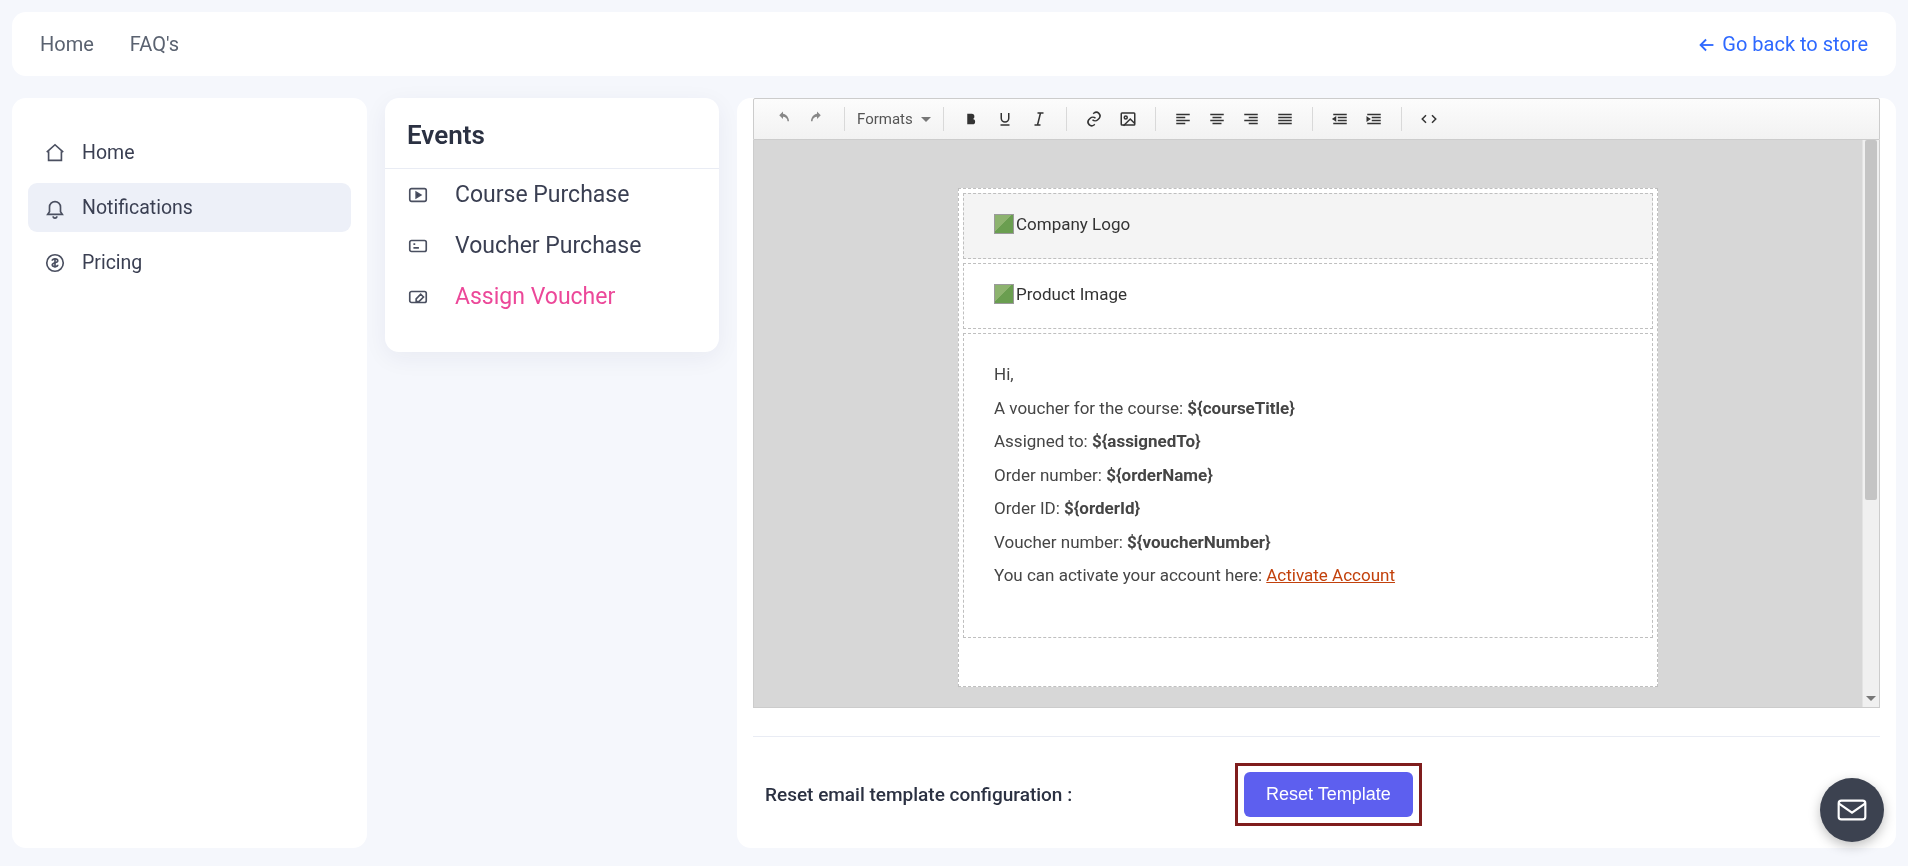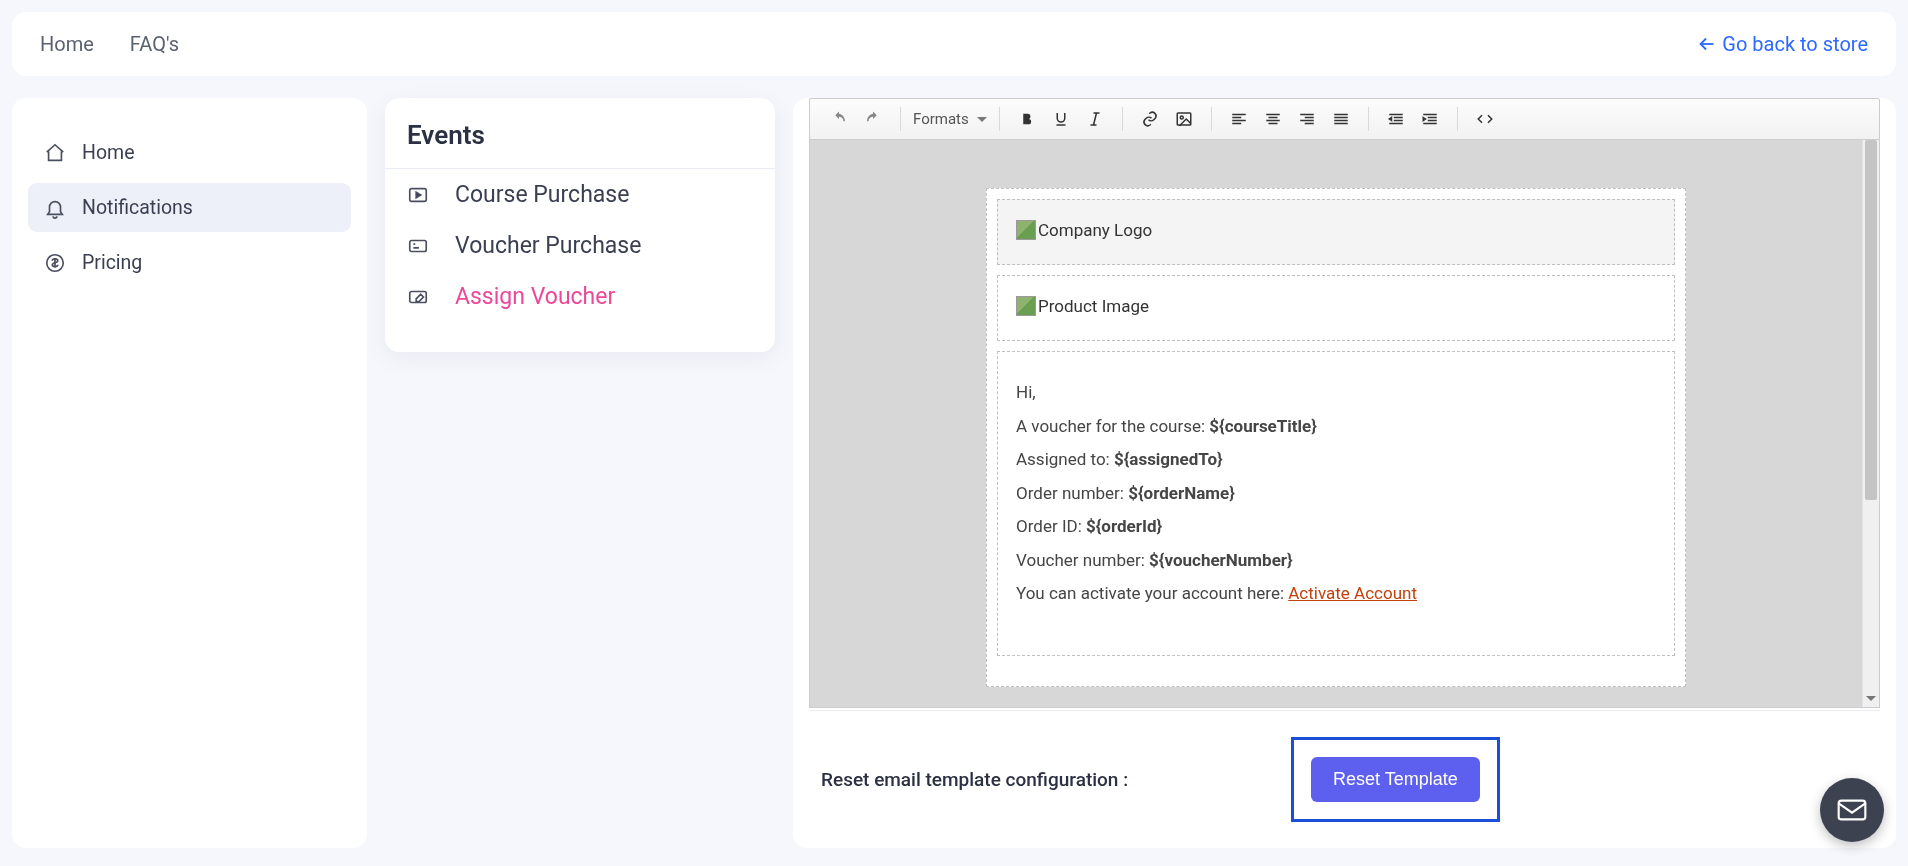--- a/index.html
+++ b/index.html
@@ -16,21 +16,21 @@
     background: #fff;
     border-radius: 14px;
     margin: 12px 12px 0 12px;
     padding: 20px 28px;
     display: flex;
     align-items: center;
     justify-content: space-between;
   }
   .topbar-left { display: flex; gap: 36px; }
   .top-link { color: #5a6270; font-size: 20px; cursor: pointer; }
-  .go-back { display: flex; align-items: center; gap: 4px; color: #2e69ff; font-size: 20px; cursor: pointer; }
+  .go-back { display: flex; align-items: flex-end; gap: 4px; color: #2e69ff; font-size: 20px; cursor: pointer; }
   .go-back svg { width: 22px; height: 22px; }
   .layout {
     display: flex;
     gap: 18px;
     padding: 22px 12px 30px 12px;
   }
   .sidebar {
     width: 355px;
     background: #fff;
     border-radius: 14px;
@@ -42,21 +42,21 @@
     padding: 13px 16px;
     border-radius: 10px;
     color: #3a3f52;
     font-size: 19.5px;
     cursor: pointer;
     margin-bottom: 6px;
   }
   .nav-item.active { background: #edf0f8; border-radius: 9px; }
   .nav-icon { width: 22px; height: 22px; display:flex; align-items:center; justify-content:center; color:#4a4f60;}
   .events-card {
-    width: 390px;
+    width: 334px;
     background: #fff;
     border-radius: 14px;
     box-shadow: 0 6px 24px rgba(30,40,80,0.06);
     padding: 22px 0 30px 0;
     height: fit-content;
   }
   .events-title {
     font-size: 26px; font-weight: 600; color: #2b3142;
     padding: 0 22px 18px 22px;
     border-bottom: 1px solid #e9ecf4;
@@ -123,47 +123,47 @@
   .scroll-arrow-down { position:absolute; left:0; right:0; bottom:0; height:17px; display:flex;align-items:center;justify-content:center;}
   .scroll-arrow-down::after{content:"";border:5px solid transparent;border-top-color:#777;margin-top:4px;}
   .email-outer {
     width: 700px;
     border: 1px dashed #bfbfbf;
     background:#fff;
     padding: 0;
   }
   .email-header-cell, .email-img-cell, .email-body-cell {
     border: 1px dashed #bfbfbf;
-    margin: 10px;
-    padding: 20px 18px;
+    margin: 4px;
+    padding: 20px 30px;
   }
   .email-header-cell { background:#f4f4f4; }
   .img-placeholder {
     display:inline-flex; align-items:center; gap:2px;
     font-size: 17px; color:#333;
   }
   .img-placeholder::before {
     content:""; width:18px; height:18px;
     background: linear-gradient(135deg,#8db36f 45%, #6a9e50 0);
     border:1px solid #9a9a9a; display:inline-block;
   }
   .email-body-cell { font-size:17px; color:#454545; line-height:1.5; padding-bottom: 40px;}
   .email-body-cell p { margin: 8px 0; }
   .tmpl-var { font-weight:700; }
   .activate-link { color:#c2410c; text-decoration:underline; cursor:pointer; }
   .reset-row {
     border-top: 1px solid #e9ecf4;
-    margin: 2px 16px 0 16px;
+    margin: 28px 16px 0 16px;
     padding: 26px 12px 10px 12px;
     display:flex; align-items:center;
   }
   .reset-label { font-size: 19px; color:#2b3142; font-weight:500; flex: 0 0 470px; }
   .reset-btn-wrap {
-    border: 3px solid #1d4ed8;
-    padding: 17px;
+    border: 3px solid #7f1d1d;
+    padding: 6px;
     display:inline-block;
   }
   .reset-btn {
     background:#5d5fef; color:#fff; border:none;
     padding: 12px 22px; font-size:18px; border-radius:6px; cursor:pointer;
   }
   .float-mail {
     position:absolute; right:24px; bottom:24px;
     width:64px;height:64px;border-radius:50%;
     background:#3c4250; display:flex;align-items:center;justify-content:center;

